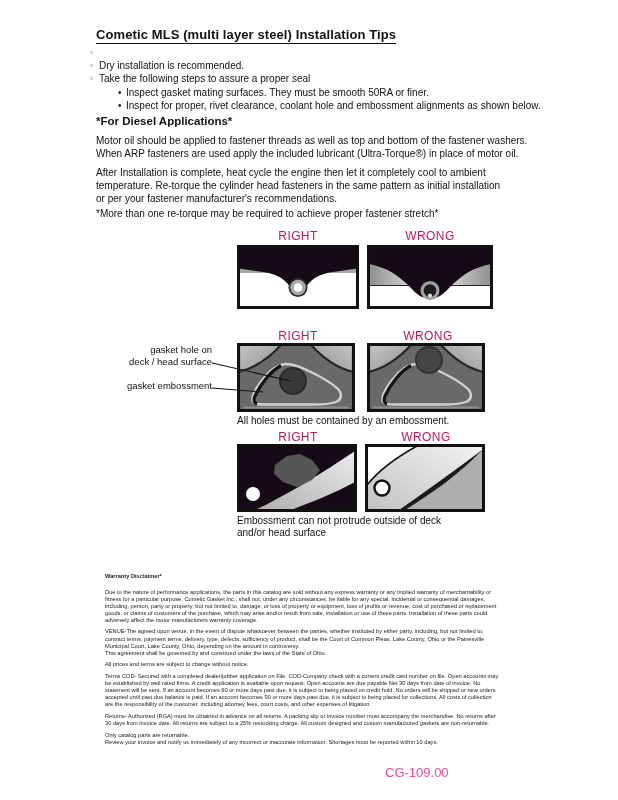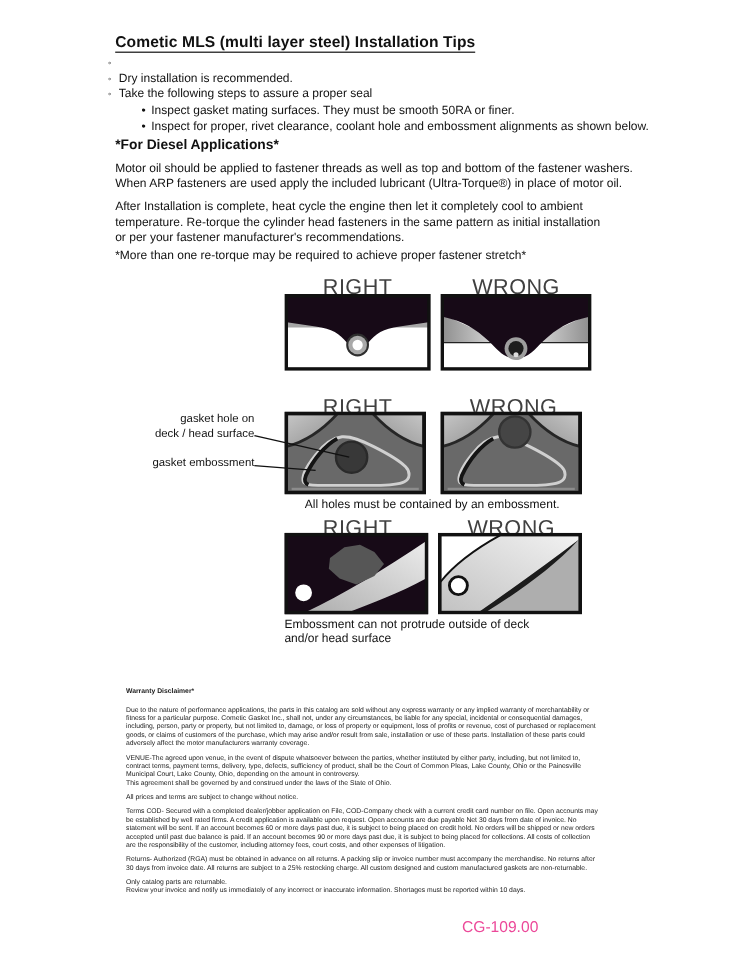--- a/index.html
+++ b/index.html
@@ -19,31 +19,31 @@
   .b-row .mark{width:9px;font-size:8px;line-height:13.2px;flex:none;}
   .b-row.sub{margin-left:28px;}
   .b-row.sub .mark{font-size:10px;width:8px;}
 
   .diesel-heading{left:96px;top:115px;font-size:11.5px;font-weight:bold;}
   .para{left:96px;font-size:10px;line-height:13.2px;width:460px;}
   .p-oil{top:134px;}
   .p-retorque{top:166px;}
   .p-note{top:207px;}
 
-  .dg-header{top:0;width:122px;text-align:center;font-size:18px;letter-spacing:.4px;color:#404040;}
+  .dg-header{top:0;width:122px;text-align:center;font-size:12px;letter-spacing:.4px;color:#be185d;}
   .dg-caption{font-size:10px;line-height:12px;color:#111;}
   .dg-img{display:block;}
 
   .h1r{left:237px;top:229px;}  .h1w{left:369px;top:229px;}
   .i1r{left:237px;top:245px;}  .i1w{left:367px;top:245px;}
   .cap1{left:237px;top:313px;}
 
   .h2r{left:237px;top:329px;}  .h2w{left:367px;top:329px;}
   .i2r{left:237px;top:343px;}  .i2w{left:367px;top:343px;}
-  .cap2{left:254px;top:415px;}
+  .cap2{left:237px;top:415px;}
 
   .lbl{font-size:9.5px;line-height:11.5px;text-align:right;width:112px;color:#111;}
   .lbl-coolant{left:100px;top:344px;}
   .lbl-emboss{left:100px;top:380px;}
   .leader-svg{left:205px;top:356px;overflow:visible;}
 
   .h3r{left:237px;top:430px;}  .h3w{left:365px;top:430px;}
   .i3r{left:237px;top:444px;}  .i3w{left:365px;top:444px;}
   .cap3{left:237px;top:515px;}
 

